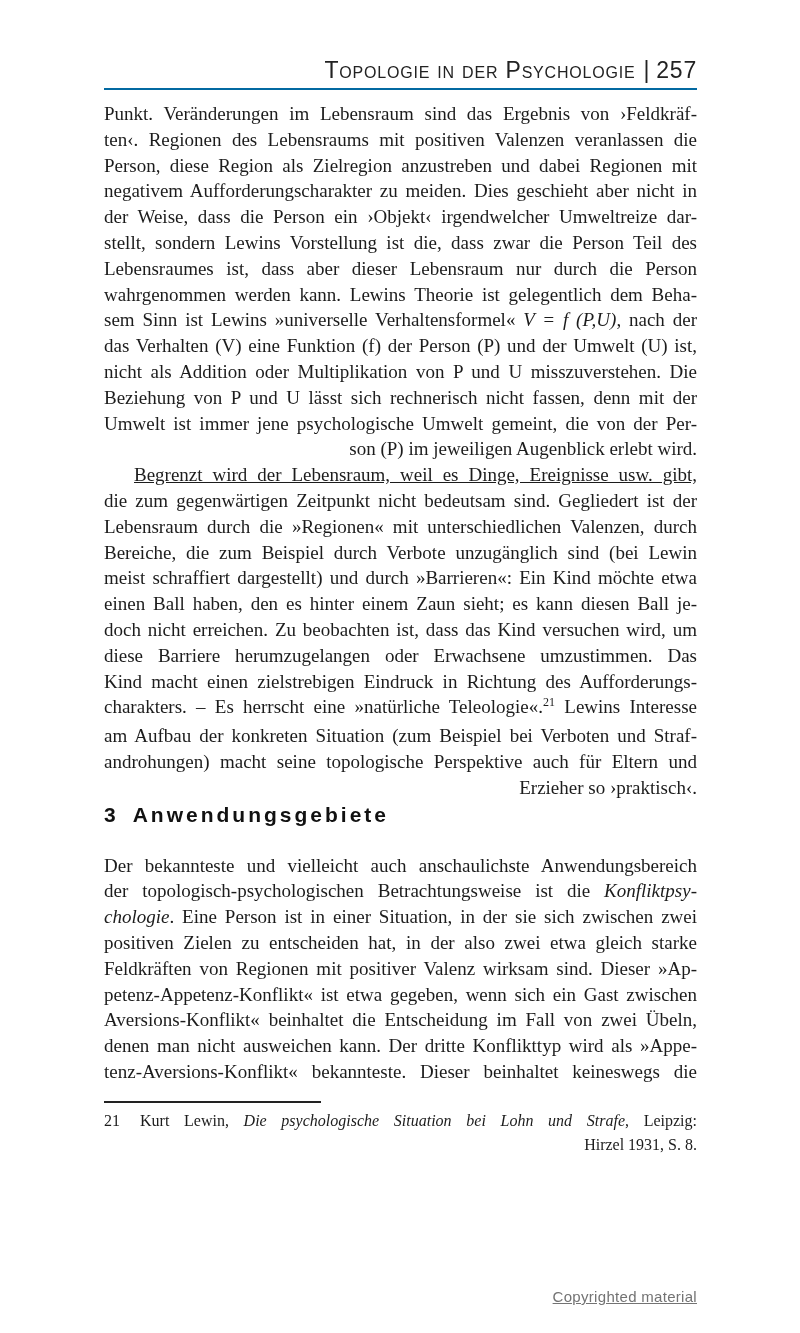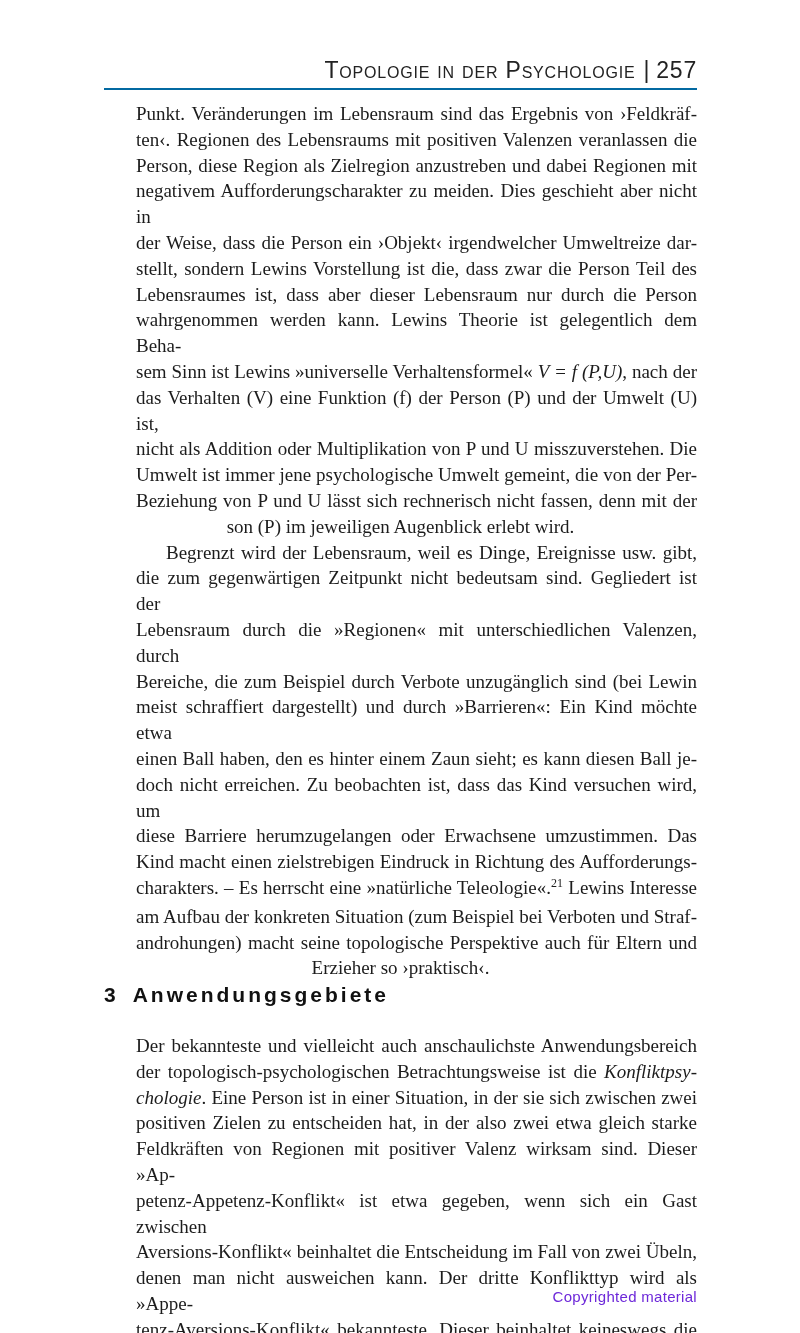--- a/index.html
+++ b/index.html
@@ -26,23 +26,23 @@
     letter-spacing: 0.8px;
     line-height: 18px;
     white-space: nowrap;
   }
   .running-header .sc { font-variant: small-caps; }
   .running-header .sep { padding: 0 6px 0 8px; }
   
   .textblock { font-size: 19px; line-height: 25.8px; }
   .para { margin: 0; }
   .para1 { margin-top: 11px; }
-  .line { text-align: center; }
-  .line.j { text-align: justify; text-align-last: justify; margin-left: 32px; }
-  .line.ind { text-indent: 30px; }
+  .line { text-align: right; }
+  .line.j { text-align: justify; text-align-last: justify; }
+  .line.ind { text-indent: 30px; text-decoration: underline; }
   .it { font-style: italic; }
   .sup { font-size: 12px; position: relative; top: -7px; }
   
   .section-heading {
     margin-bottom: 24px;
     font-family: "Liberation Sans", "DejaVu Sans", sans-serif;
     font-weight: bold;
     font-size: 21px;
     line-height: 28px;
     letter-spacing: 3px;
@@ -63,22 +63,23 @@
   }
   .footnote .fn-num { flex: 0 0 36px; }
   .footnote .fn-text { flex: 1 1 auto; }
   
   .watermark {
     position: absolute;
     top: 1288px;
     right: 103px;
     font-family: "Liberation Sans", "DejaVu Sans", sans-serif;
     font-size: 15px;
-    color: #6d28d9;
+    color: #737373;
     letter-spacing: 0.3px;
+    text-decoration: underline;
   }
 </style>
 </head>
 <body>
 
 <div class="page">
 
   <div class="running-header">
     <span class="sc">Topologie in der Psychologie</span><span class="sep">|</span><span>257</span>
   </div>
@@ -89,22 +90,22 @@
         <div class="line j"><span>ten‹. Regionen des Lebensraums mit positiven Valenzen veranlassen die</span></div>
         <div class="line j"><span>Person, diese Region als Zielregion anzustreben und dabei Regionen mit</span></div>
         <div class="line j"><span>negativem Aufforderungscharakter zu meiden. Dies geschieht aber nicht in</span></div>
         <div class="line j"><span>der Weise, dass die Person ein ›Objekt‹ irgendwelcher Umweltreize dar-</span></div>
         <div class="line j"><span>stellt, sondern Lewins Vorstellung ist die, dass zwar die Person Teil des</span></div>
         <div class="line j"><span>Lebensraumes ist, dass aber dieser Lebensraum nur durch die Person</span></div>
         <div class="line j"><span>wahrgenommen werden kann. Lewins Theorie ist gelegentlich dem Beha-</span></div>
         <div class="line j"><span>sem Sinn ist Lewins »universelle Verhaltensformel« </span><span class="it">V = f (P,U)</span><span>, nach der</span></div>
         <div class="line j"><span>das Verhalten (V) eine Funktion (f) der Person (P) und der Umwelt (U) ist,</span></div>
         <div class="line j"><span>nicht als Addition oder Multiplikation von P und U misszuverstehen. Die</span></div>
+        <div class="line j"><span>Beziehung von P und U lässt sich rechnerisch nicht fassen, denn mit der</span></div>
         <div class="line j"><span>Umwelt ist immer jene psychologische Umwelt gemeint, die von der Per-</span></div>
-        <div class="line j"><span>Beziehung von P und U lässt sich rechnerisch nicht fassen, denn mit der</span></div>
         <div class="line"><span>son (P) im jeweiligen Augenblick erlebt wird.</span></div>
       </div>
     <div class="para">
         <div class="line j ind"><span>Begrenzt wird der Lebensraum, weil es Dinge, Ereignisse usw. gibt,</span></div>
         <div class="line j"><span>die zum gegenwärtigen Zeitpunkt nicht bedeutsam sind. Gegliedert ist der</span></div>
         <div class="line j"><span>Lebensraum durch die »Regionen« mit unterschiedlichen Valenzen, durch</span></div>
         <div class="line j"><span>Bereiche, die zum Beispiel durch Verbote unzugänglich sind (bei Lewin</span></div>
         <div class="line j"><span>meist schraffiert dargestellt) und durch »Barrieren«: Ein Kind möchte etwa</span></div>
         <div class="line j"><span>einen Ball haben, den es hinter einem Zaun sieht; es kann diesen Ball je-</span></div>
         <div class="line j"><span>doch nicht erreichen. Zu beobachten ist, dass das Kind versuchen wird, um</span></div>

